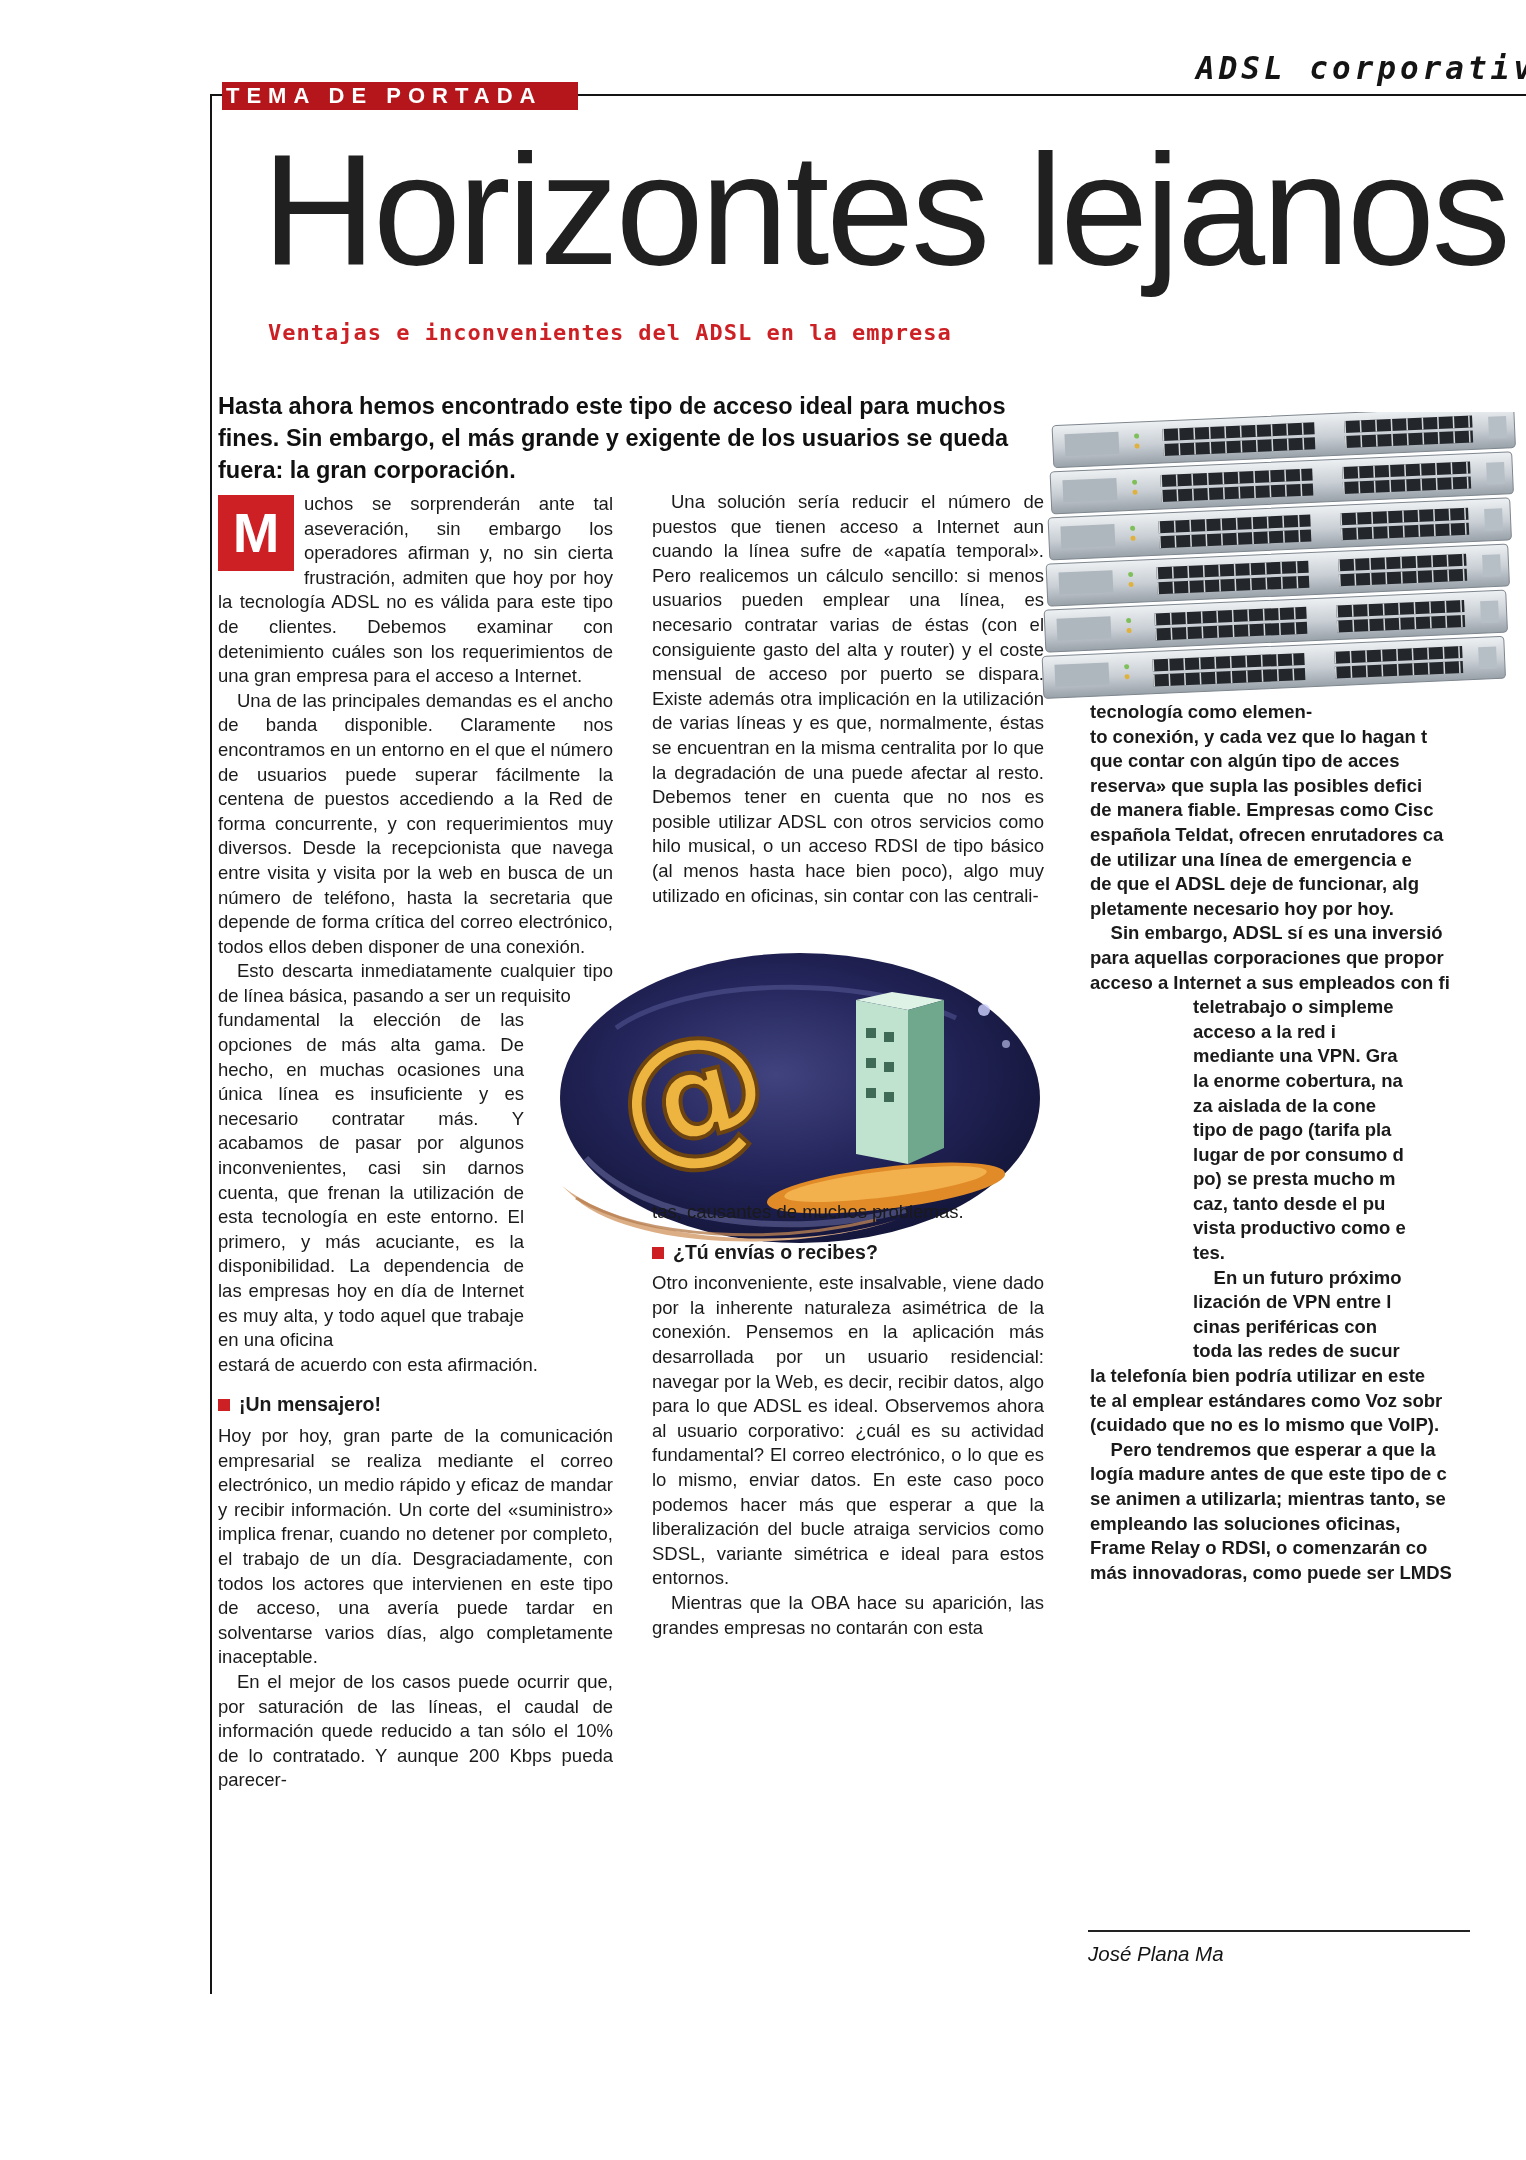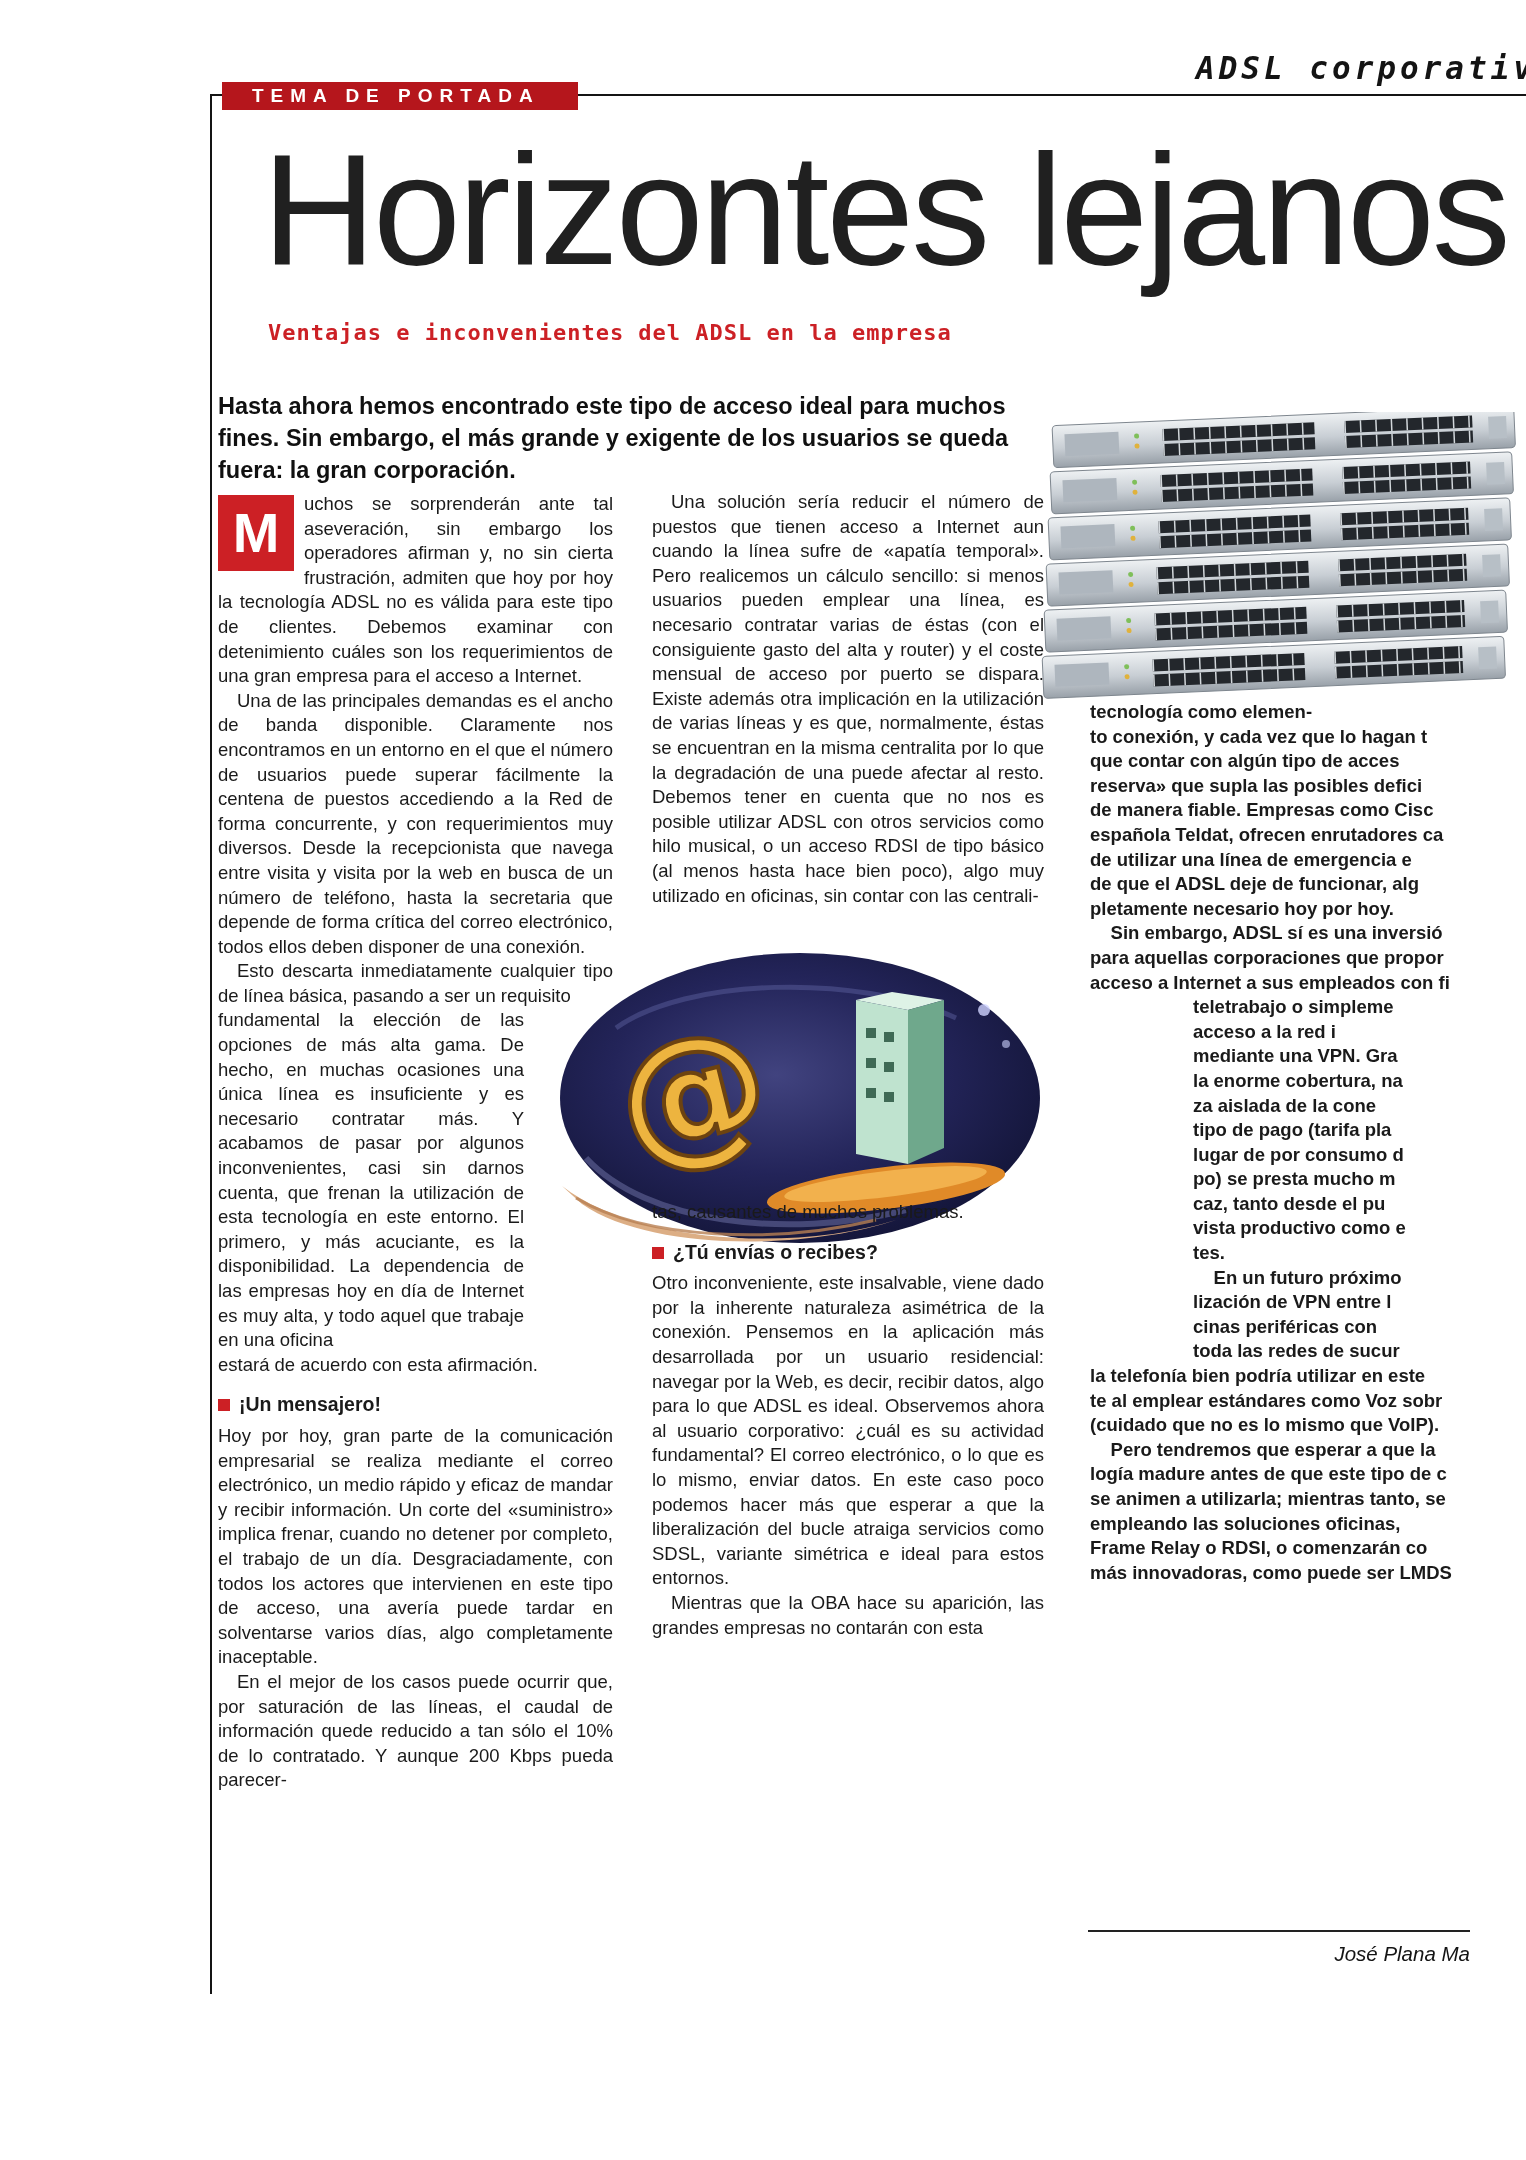--- a/index.html
+++ b/index.html
@@ -7,22 +7,22 @@
     width:1526px;height:2160px;position:relative;overflow:hidden;
     background:#ffffff;color:var(--text,#1a1a1a);
     font-family:"Liberation Sans", sans-serif;
   }
   .rule{position:absolute;background:#141414;}
   .frame-left{left:210px;top:94px;width:2px;height:1900px;}
   .frame-top{left:210px;top:94px;width:1316px;height:2px;}
 
   .kicker{
     position:absolute;left:222px;top:82px;width:356px;height:28px;line-height:28px;
-    background:var(--kicker-red,#b5161c);color:#fff;font-weight:bold;font-size:19px;
-    letter-spacing:7px;padding-left:30px;box-sizing:border-box;white-space:nowrap;
+    background:var(--kicker-red,#b5161c);color:#fff;font-weight:bold;font-size:22px;
+    letter-spacing:7px;padding-left:4px;box-sizing:border-box;white-space:nowrap;
   }
   .section-label{
     position:absolute;left:1196px;top:50px;white-space:nowrap;
     font-family:"DejaVu Sans Mono", monospace;font-style:italic;font-weight:bold;
     font-size:31px;letter-spacing:4px;color:#141414;
   }
   .headline{
     position:absolute;left:262px;top:130px;margin:0;white-space:nowrap;
     font-size:158px;font-weight:400;letter-spacing:-3px;line-height:1;color:#202020;
   }
@@ -53,21 +53,21 @@
 
   .col3{position:absolute;left:1090px;top:700px;font-size:18.5px;line-height:24.6px;font-weight:bold;}
   .col3 .tline{white-space:pre;}
   .block-mid{margin-left:103px;}
 
   .photo{position:absolute;left:1030px;top:412px;width:496px;height:290px;}
   .illustration{position:absolute;left:556px;top:948px;width:488px;height:307px;}
 
   .sig-rule{position:absolute;left:1088px;top:1930px;width:382px;height:2px;background:#222;}
   .signature{
-    position:absolute;left:1088px;top:1942px;width:382px;text-align:right;
+    position:absolute;left:1088px;top:1942px;width:382px;text-align:left;
     font-style:italic;font-size:20.5px;font-weight:500;color:#141414;
   }
 </style>
 </head>
 <body>
 
 <div>
 
   <div class="rule frame-left"></div>
   <div class="rule frame-top"></div>

